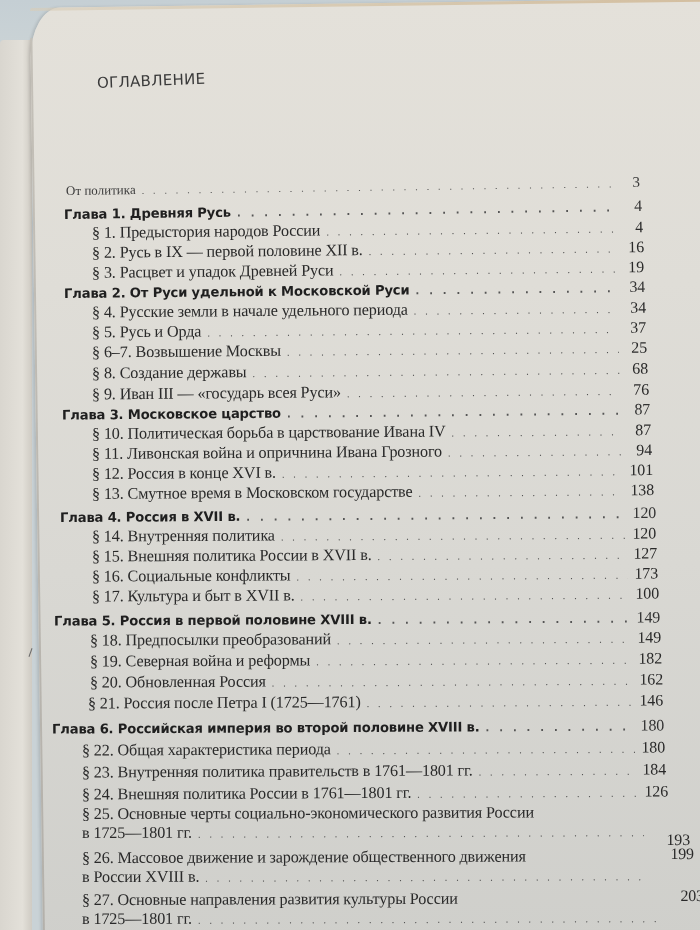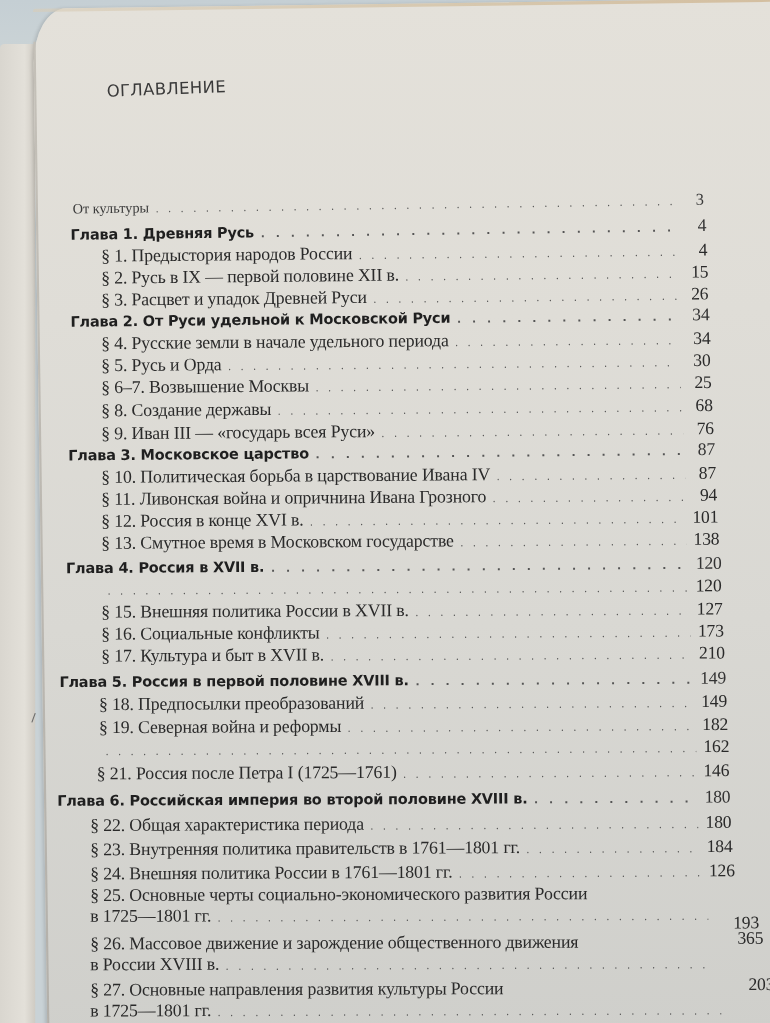--- a/index.html
+++ b/index.html
@@ -156,60 +156,60 @@
   <div class="page-edge"></div>
   <div class="gutter-line"></div>
 </div>
 <div class="pencil-mark"></div>
 
 <div class="content">
 
   <div class="toc-title">ОГЛАВЛЕНИЕ</div>
 
   <div class="row intro" style="left:66px; top:178px; width:574px; transform:rotate(-0.8deg);">
-    <span class="label">От культуры</span>
+    <span class="label">От политика</span>
     <span class="dots"></span>
     <span class="page-num">3</span>
   </div>
 
   <div class="row chapter" style="left:64px; top:201px; width:578px; transform:rotate(-0.8deg);">
     <span class="label">Глава 1. Древняя Русь</span>
     <span class="dots"></span>
     <span class="page-num">4</span>
   </div>
   <div class="row section" style="left:92px; top:221px; width:551px; transform:rotate(-0.6deg);">
     <span class="label">§ 1. Предыстория народов России</span>
     <span class="dots"></span>
     <span class="page-num">4</span>
   </div>
   <div class="row section" style="left:92px; top:241px; width:552px; transform:rotate(-0.6deg);">
     <span class="label">§ 2. Русь в IX — первой половине XII в.</span>
     <span class="dots"></span>
-    <span class="page-num">15</span>
+    <span class="page-num">16</span>
   </div>
   <div class="row section" style="left:92px; top:261px; width:552px; transform:rotate(-0.6deg);">
     <span class="label">§ 3. Расцвет и упадок Древней Руси</span>
     <span class="dots"></span>
-    <span class="page-num">26</span>
+    <span class="page-num">19</span>
   </div>
 
   <div class="row chapter" style="left:64px; top:281px; width:581px; transform:rotate(-0.6deg);">
     <span class="label">Глава 2. От Руси удельной к Московской Руси</span>
     <span class="dots"></span>
     <span class="page-num">34</span>
   </div>
   <div class="row section" style="left:92px; top:301px; width:554px; transform:rotate(-0.5deg);">
     <span class="label">§ 4. Русские земли в начале удельного периода</span>
     <span class="dots"></span>
     <span class="page-num">34</span>
   </div>
   <div class="row section" style="left:92px; top:321px; width:554px; transform:rotate(-0.5deg);">
     <span class="label">§ 5. Русь и Орда</span>
     <span class="dots"></span>
-    <span class="page-num">30</span>
+    <span class="page-num">37</span>
   </div>
   <div class="row section" style="left:92px; top:341px; width:555px; transform:rotate(-0.5deg);">
     <span class="label">§ 6–7. Возвышение Москвы</span>
     <span class="dots"></span>
     <span class="page-num">25</span>
   </div>
   <div class="row section" style="left:92px; top:362px; width:556px; transform:rotate(-0.5deg);">
     <span class="label">§ 8. Создание державы</span>
     <span class="dots"></span>
     <span class="page-num">68</span>
@@ -245,55 +245,57 @@
     <span class="dots"></span>
     <span class="page-num">138</span>
   </div>
 
   <div class="row chapter" style="left:60px; top:506px; width:596px; transform:rotate(-0.4deg);">
     <span class="label">Глава 4. Россия в XVII в.</span>
     <span class="dots"></span>
     <span class="page-num">120</span>
   </div>
   <div class="row section" style="left:92px; top:526px; width:564px; transform:rotate(-0.3deg);">
+    <span class="label">§ 14. Внутренняя политика</span>
     <span class="dots"></span>
     <span class="page-num">120</span>
   </div>
   <div class="row section" style="left:92px; top:546px; width:565px; transform:rotate(-0.3deg);">
     <span class="label">§ 15. Внешняя политика России в XVII в.</span>
     <span class="dots"></span>
     <span class="page-num">127</span>
   </div>
   <div class="row section" style="left:92px; top:566px; width:566px; transform:rotate(-0.3deg);">
     <span class="label">§ 16. Социальные конфликты</span>
     <span class="dots"></span>
     <span class="page-num">173</span>
   </div>
   <div class="row section" style="left:92px; top:586px; width:567px; transform:rotate(-0.3deg);">
     <span class="label">§ 17. Культура и быт в XVII в.</span>
     <span class="dots"></span>
-    <span class="page-num">210</span>
+    <span class="page-num">100</span>
   </div>
 
   <div class="row chapter" style="left:54px; top:610px; width:606px; transform:rotate(-0.3deg);">
     <span class="label">Глава 5. Россия в первой половине XVIII в.</span>
     <span class="dots"></span>
     <span class="page-num">149</span>
   </div>
   <div class="row section" style="left:90px; top:630px; width:571px; transform:rotate(-0.3deg);">
     <span class="label">§ 18. Предпосылки преобразований</span>
     <span class="dots"></span>
     <span class="page-num">149</span>
   </div>
   <div class="row section" style="left:90px; top:651px; width:572px; transform:rotate(-0.3deg);">
     <span class="label">§ 19. Северная война и реформы</span>
     <span class="dots"></span>
     <span class="page-num">182</span>
   </div>
   <div class="row section" style="left:90px; top:672px; width:573px; transform:rotate(-0.3deg);">
+    <span class="label">§ 20. Обновленная Россия</span>
     <span class="dots"></span>
     <span class="page-num">162</span>
   </div>
   <div class="row section" style="left:88px; top:693px; width:575px; transform:rotate(-0.3deg);">
     <span class="label">§ 21. Россия после Петра I (1725—1761)</span>
     <span class="dots"></span>
     <span class="page-num">146</span>
   </div>
 
   <div class="row chapter" style="left:52px; top:718px; width:612px; transform:rotate(-0.3deg);">
@@ -325,21 +327,21 @@
     </div>
     <span class="page-num" style="right:0; top:28px; position:absolute;">193</span>
   </div>
 
   <div class="twoline" style="left:82px; top:848px; width:612px; transform:rotate(-0.2deg);">
     <div class="line1">§ 26. Массовое движение и зарождение общественного движения</div>
     <div class="line2-wrap" style="padding-right:42px;">
       <span>в России XVIII в.</span>
       <span class="dots"></span>
     </div>
-    <span class="page-num" style="right:0; top:-2px; position:absolute;">365</span>
+    <span class="page-num" style="right:0; top:-2px; position:absolute;">199</span>
   </div>
 
   <div class="twoline" style="left:82px; top:890px; width:622px; transform:rotate(-0.2deg);">
     <div class="line1">§ 27. Основные направления развития культуры России</div>
     <div class="line2-wrap" style="padding-right:42px;">
       <span>в 1725—1801 гг.</span>
       <span class="dots"></span>
     </div>
     <span class="page-num" style="right:0; top:-2px; position:absolute;">203</span>
   </div>

